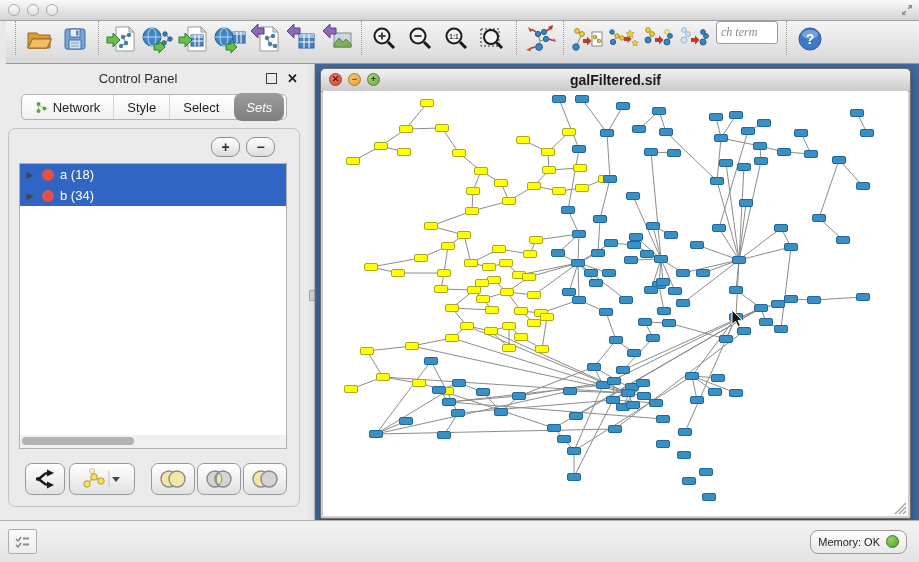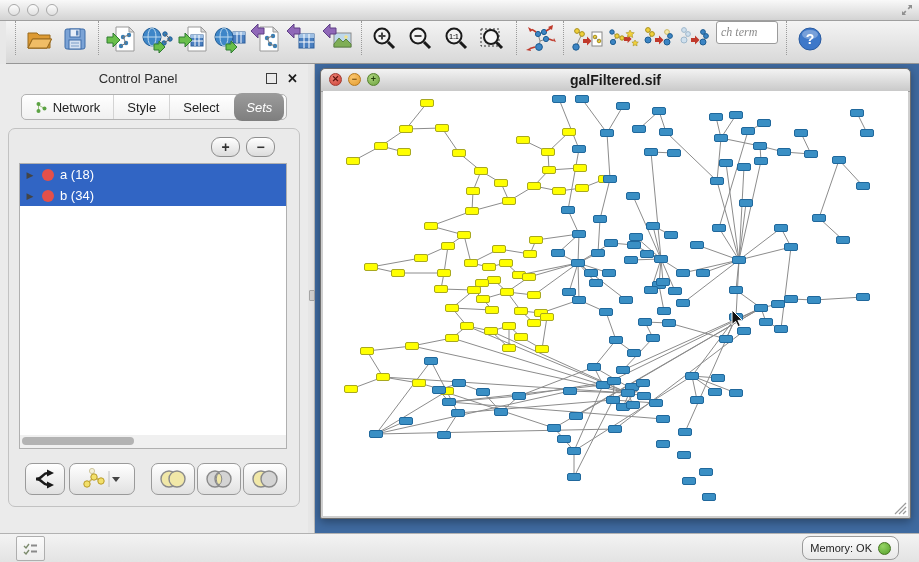--- a/index.html
+++ b/index.html
@@ -71,23 +71,23 @@
     display:flex;align-items:center;justify-content:center;}
   .net-title{font-size:14px;font-weight:bold;color:#1a1a1a;}
   .net-tl{position:absolute;left:8px;top:4px;display:flex;gap:6px;}
   .ntl{width:13px;height:13px;border-radius:50%;box-sizing:border-box;font-size:9px;font-weight:bold;
     display:flex;align-items:center;justify-content:center;line-height:1;}
   .ntl-close{background:radial-gradient(circle at 35% 30%,#ec8074,#cc4337);border:1px solid #a23a30;color:#5c120c;}
   .ntl-min{background:radial-gradient(circle at 35% 30%,#fbc66e,#e39c2f);border:1px solid #b6781c;color:#6e4508;}
   .ntl-max{background:radial-gradient(circle at 35% 30%,#abd27d,#6da33e);border:1px solid #55812c;color:#25430d;}
   .net-content{position:absolute;top:22px;left:2px;right:2px;bottom:2px;background:#fff;overflow:hidden;}
   
-  .statusbar{position:absolute;left:0;right:0;bottom:0;height:29px;
+  .statusbar{position:absolute;left:0;right:0;bottom:0;height:42px;
     background:linear-gradient(#f3f3f3,#e3e3e3);border-top:1px solid #b2b2b2;
-    display:flex;align-items:center;justify-content:space-between;padding:0 16px;box-sizing:border-box;}
+    display:flex;align-items:center;justify-content:space-between;padding:0 8px;box-sizing:border-box;}
   .mini-btn{width:27px;height:23px;border:1px solid #aeaeae;border-radius:2px;
     background:linear-gradient(#fbfbfb,#ececec);display:flex;align-items:center;justify-content:center;}
   .memory-pill{height:22px;padding:0 7px;border:1px solid #9a9a9a;border-radius:8px;
     background:linear-gradient(#fdfdfd,#e8e8e8);display:flex;align-items:center;gap:6px;
     font-size:11px;color:#1d1d1d;margin-right:4px;}
   .memory-dot{width:13px;height:13px;border-radius:50%;box-sizing:border-box;
     background:radial-gradient(circle at 35% 30%,#95d465,#55a02c);border:1px solid #44731f;}
 </style>
 </head>
 <body>

